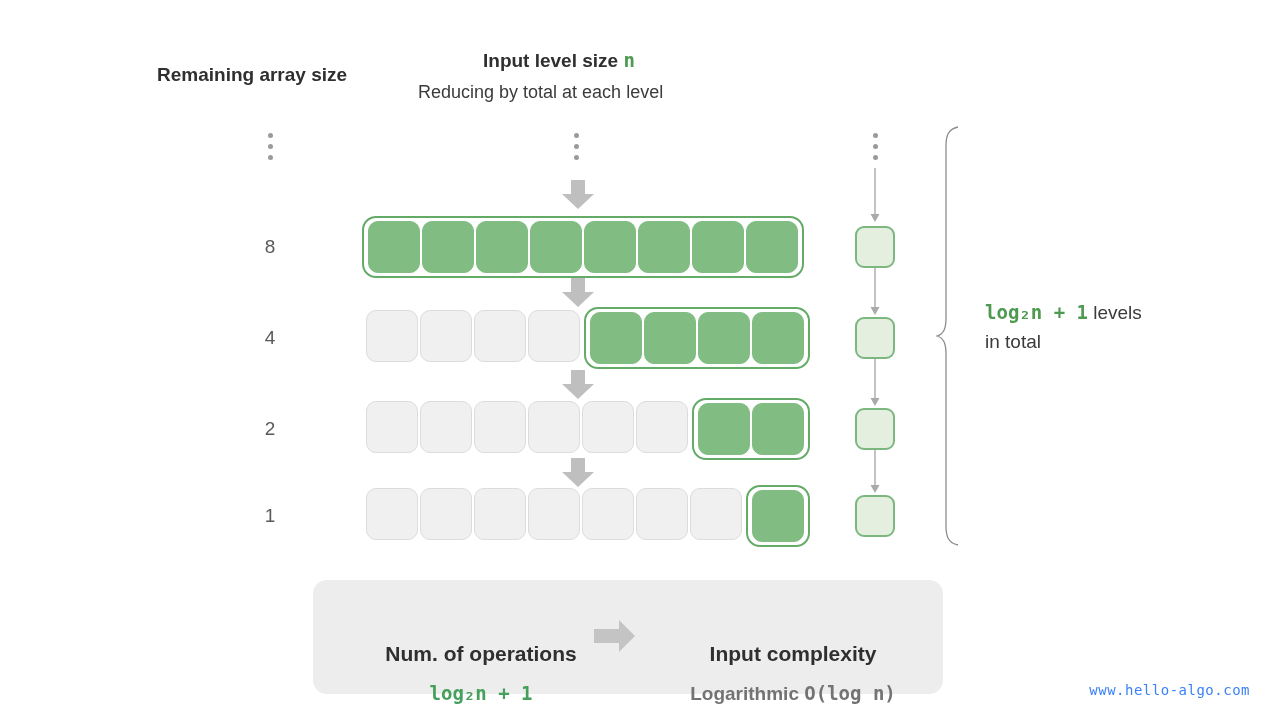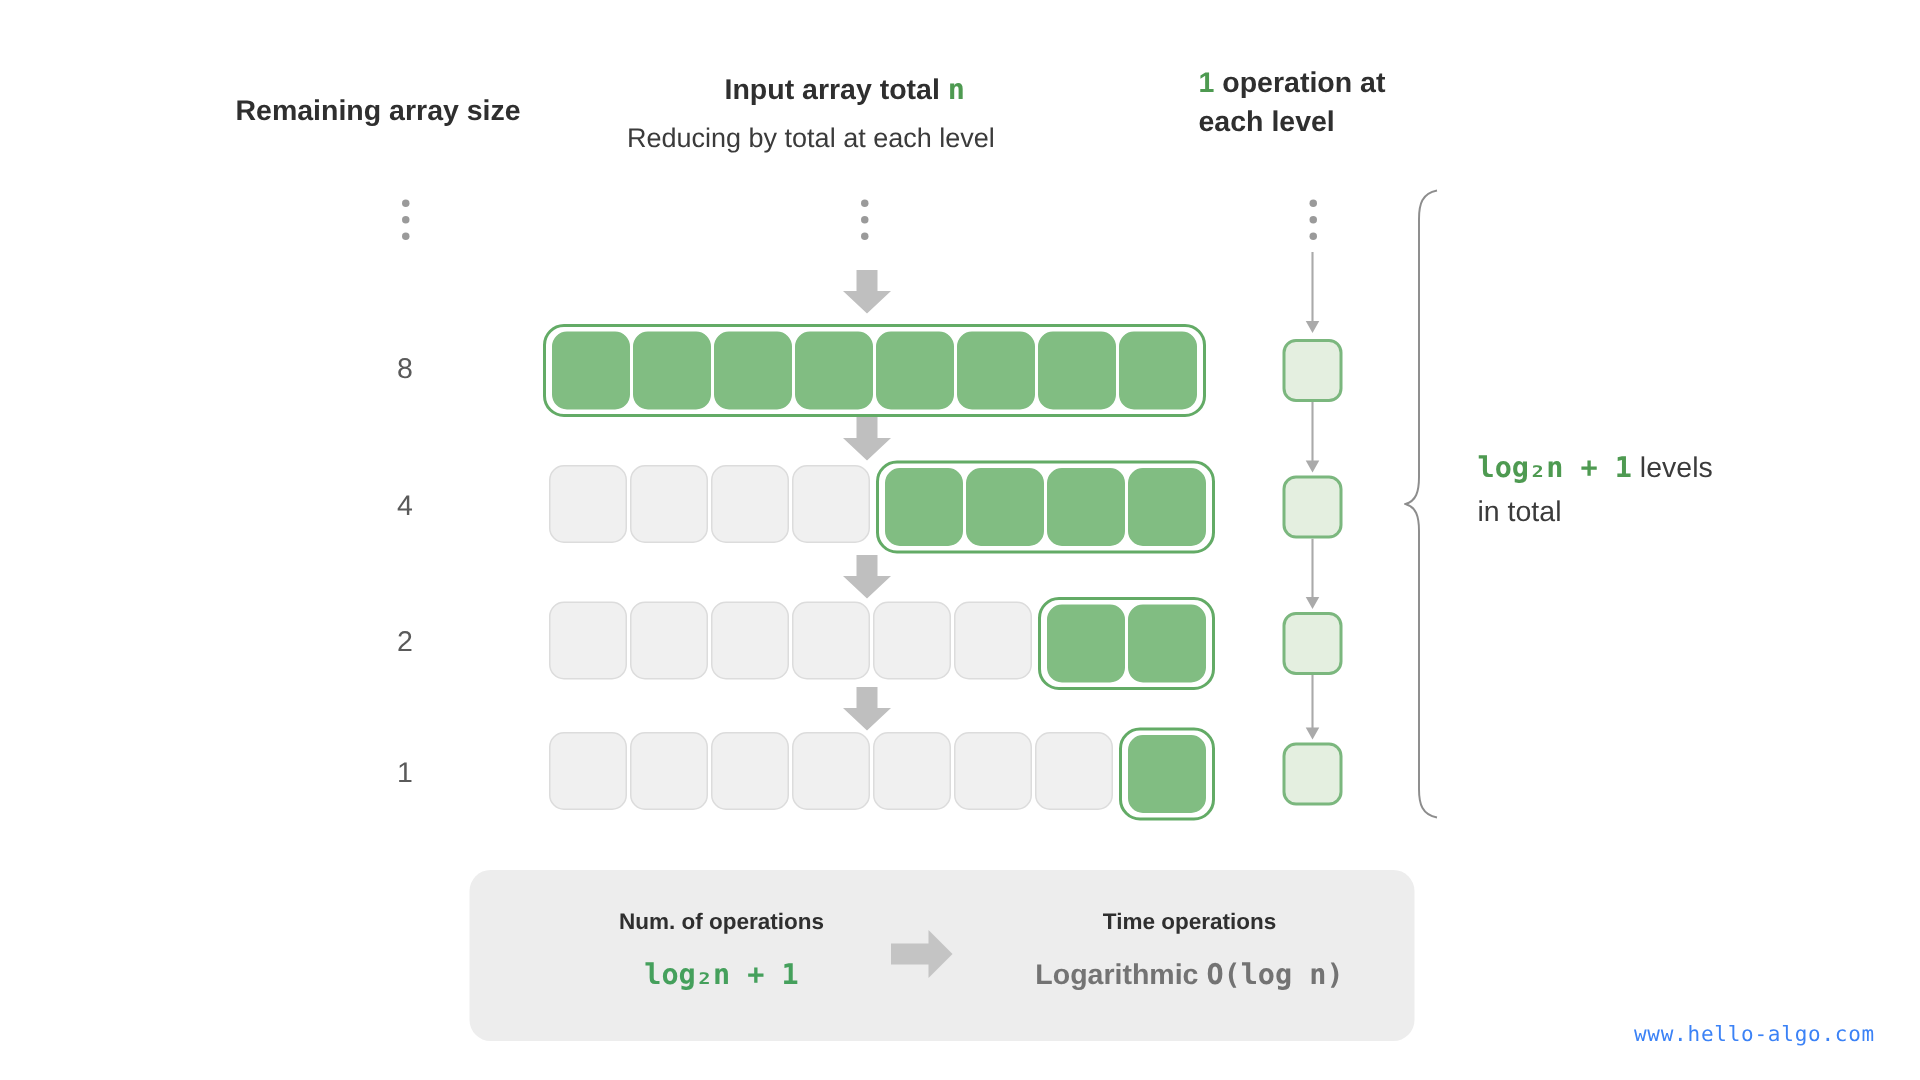--- a/index.html
+++ b/index.html
@@ -167,24 +167,25 @@
   }
   #summary-left, #summary-right {
     position: absolute;
     text-align: center;
     top: 26px;
   }
   #summary-left  { left: 28px;  width: 280px; }
   #summary-right { left: 345px; width: 270px; }
   .sum-title {
     font-weight: bold;
-    font-size: 15px;
+    font-size: 21px;
     color: #2f2f2f;
     margin-bottom: 16px;
     white-space: nowrap;
+    margin-top: 36px;
   }
   .sum-value {
     font-size: 19px;
     font-weight: bold;
     white-space: nowrap;
   }
   .sum-value.grn  { color: #45a05c; font-family: "DejaVu Sans Mono", monospace; }
   #sum-arrow {
     position: absolute;
     left: 594px;
@@ -207,30 +208,27 @@
 </head>
 <body>
 
 <div id="stage">
 
   <div class="hdr" id="hdr-left">
     <span>Remaining array size</span>
   </div>
 
   <div class="hdr" id="hdr-mid">
-    <span>Input array total </span><span class="mono grn">n</span>
+    <span>Input level size </span><span class="mono grn">n</span>
   </div>
 
   <div class="hdr-sub" id="hdr-midsub">
     <span>Reducing by total at each level</span>
   </div>
 
-  <div class="hdr" id="hdr-right">
-    <span class="grn">1</span><span> operation at each level</span>
-  </div>
 
   <div class="vdots" style="left:266px; top:133px;">
     <i></i>
     <i></i>
     <i></i>
   </div>
   <div class="vdots" style="left:572px; top:133px;">
     <i></i>
     <i></i>
     <i></i>
@@ -375,21 +373,21 @@
     <span class="big">log₂n + 1</span><span> levels</span><br>
     <span>in total</span>
   </div>
 
   <div id="summary">
     <div id="summary-left">
       <div class="sum-title">Num. of operations</div>
       <div class="sum-value grn">log₂n + 1</div>
     </div>
     <div id="summary-right">
-      <div class="sum-title">Time operations</div>
+      <div class="sum-title">Input complexity</div>
       <div class="sum-value teal">
         <span>Logarithmic</span>
         <span class="mono">O(log n)</span>
       </div>
     </div>
   </div>
 
   <div id="sum-arrow">
     <svg width="42" height="32" viewBox="0 0 42 32">
       <path d="M0 9 H25 V0 L41 16 L25 32 V23 H0 Z" fill="#c4c4c4"></path>

